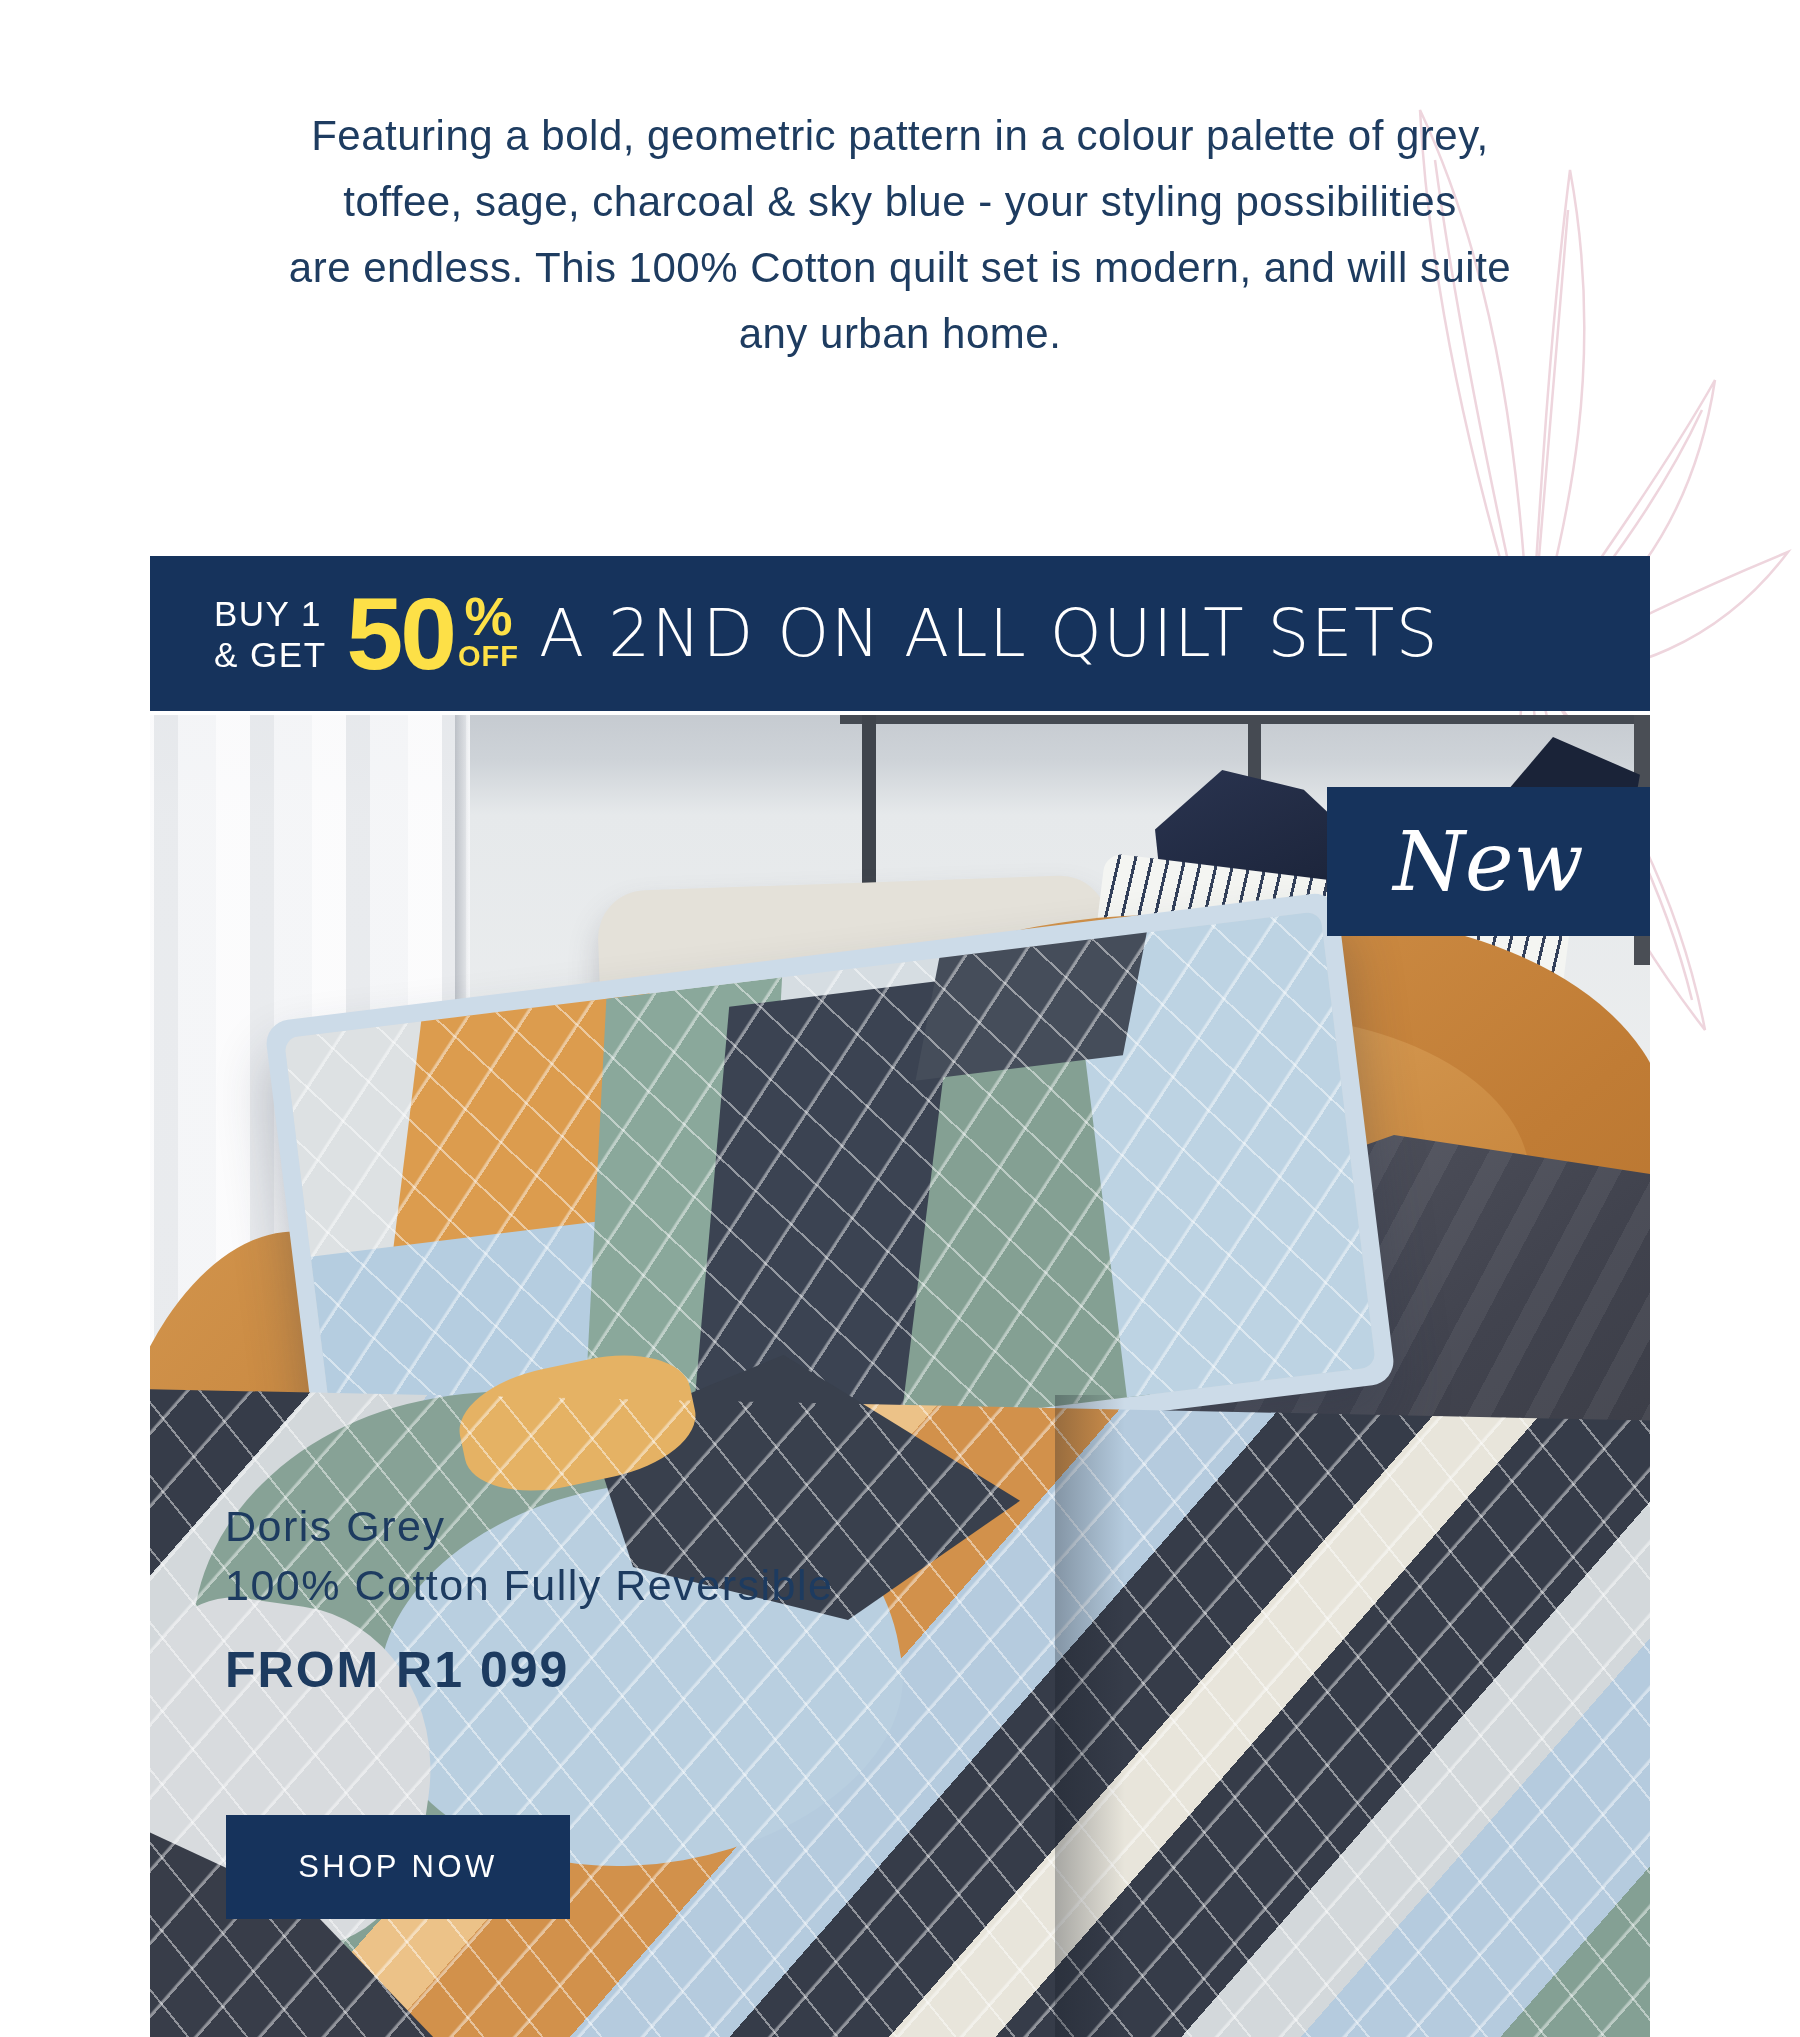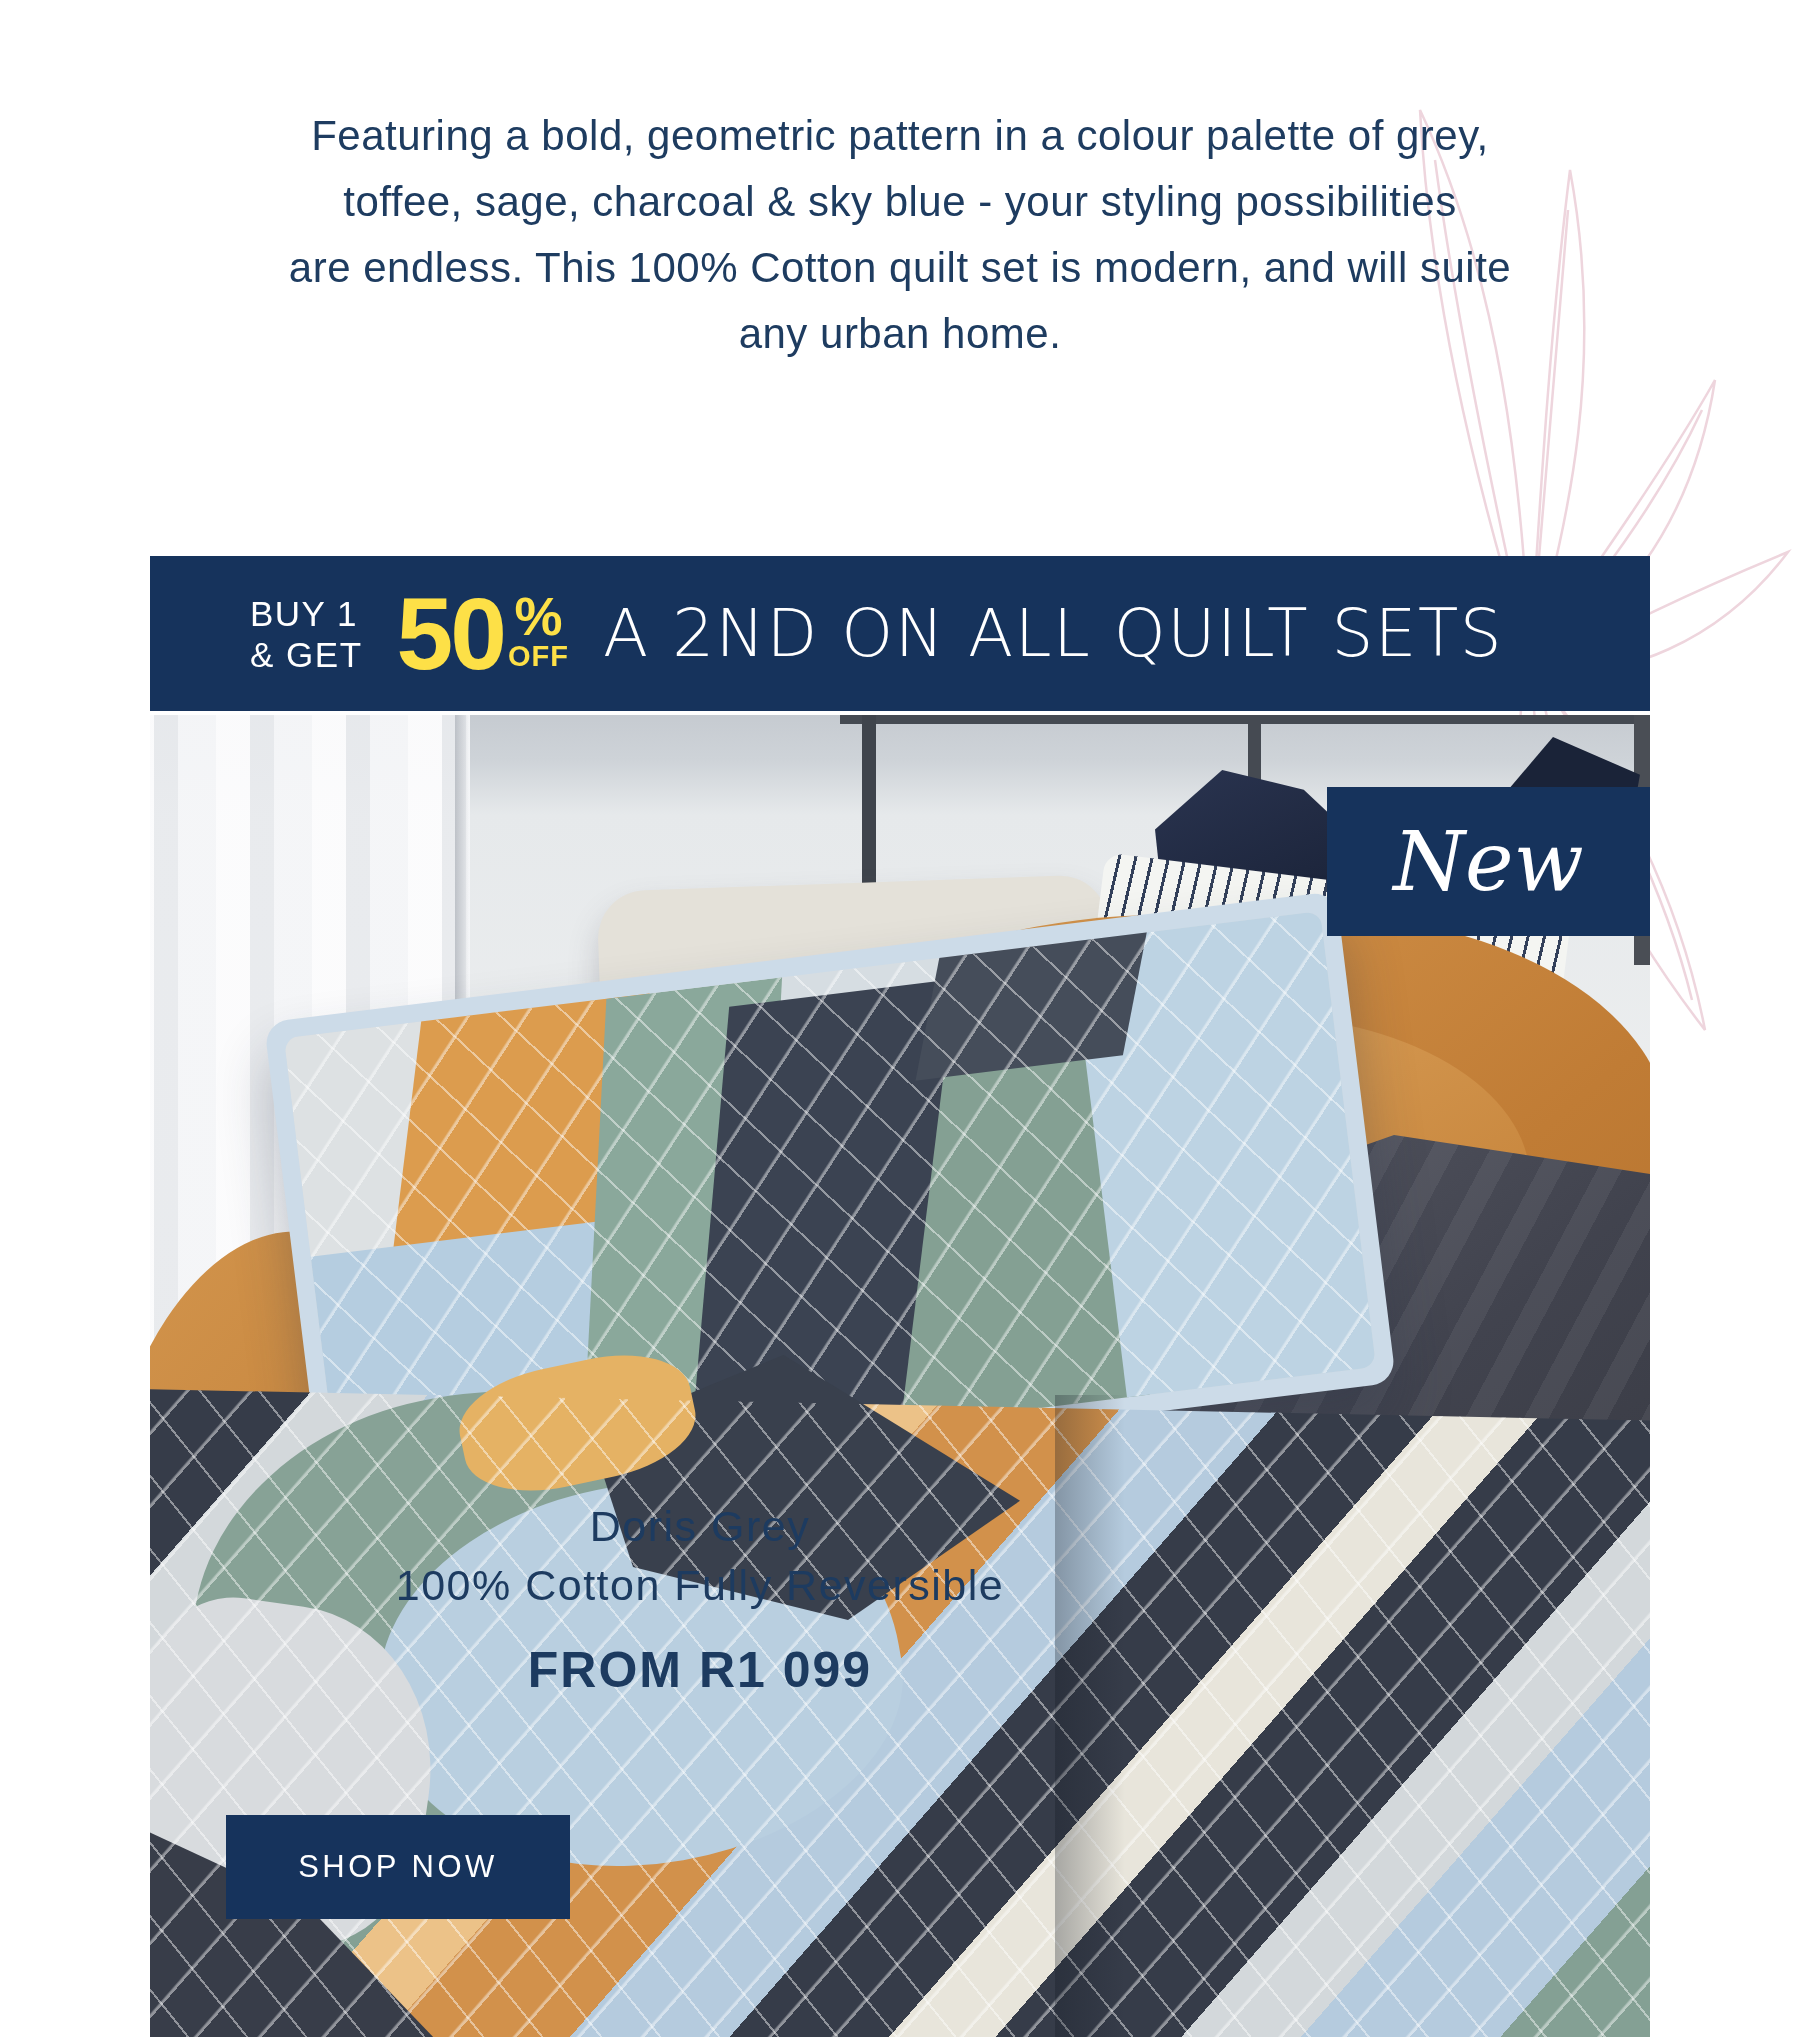--- a/index.html
+++ b/index.html
@@ -11,21 +11,21 @@
   .leaf-svg { position:absolute; left:1240px; top:80px; width:560px; height:1020px; z-index:1; }
 
   
   .intro { position:absolute; left:100px; top:103px; width:1600px; z-index:2;
            text-align:center; color:#1e3c60; font-size:42px; font-weight:300;
            line-height:66px; letter-spacing:0.5px; }
 
   
   .banner { position:absolute; left:150px; top:556px; width:1500px; height:155px;
             background:#16335c; z-index:3; display:flex; align-items:center;
-            padding-left:100px; gap:34px; overflow:hidden; }
+            padding-left:64px; gap:20px; overflow:hidden; }
   .buy-block { color:#fff; font-size:35px; line-height:41px; letter-spacing:1.5px; font-weight:300; white-space:nowrap; }
   .discount { display:flex; align-items:flex-start; color:#fde047; }
   .discount .num { font-size:102px; line-height:96px; font-weight:800; letter-spacing:-3px; }
   .pct-col { display:flex; flex-direction:column; align-items:center; margin-left:4px; margin-top:6px; }
   .pct-col .pct { font-size:54px; line-height:48px; font-weight:800; }
   .pct-col .off { font-size:29px; line-height:32px; font-weight:800; letter-spacing:1px; }
   .banner-msg { color:#fff; font-size:66px; font-weight:200; letter-spacing:1.5px; white-space:nowrap; font-family:"DejaVu Sans","Liberation Sans",sans-serif; }
 
   
   .photo { position:absolute; left:150px; top:715px; width:1500px; height:1322px;
@@ -121,21 +121,21 @@
   .quilt-foldshadow { left:905px; top:680px; width:70px; height:660px; z-index:12;
      background:linear-gradient(90deg, rgba(18,24,34,0.30), rgba(18,24,34,0)); }
 
   
   .new-badge { left:1177px; top:72px; width:323px; height:149px; z-index:30;
      background:#16335c; display:flex; align-items:center; justify-content:center; }
   .new-badge span { position:static !important; color:#fff; font-family:"DejaVu Serif", serif;
      font-style:italic; font-size:82px; font-weight:500; }
 
   .caption { left:75px; top:782px; width:950px; z-index:31; color:#1d3b60; }
-  .caption div { position:static !important;text-align:center; }
+  .caption div { position:static !important; }
   .caption .name { font-size:43px; line-height:59px; font-weight:400; letter-spacing:1.5px; }
   .caption .price { margin-top:26px; font-size:50px; font-weight:700; letter-spacing:2px; }
 
   .shop-btn { left:76px; top:1100px; width:344px; height:104px; z-index:32;
      background:#16335c; border:none; color:#fff; font-family:"Liberation Sans",sans-serif;
      font-size:31px; font-weight:300; letter-spacing:3.5px; cursor:pointer;
      display:flex; align-items:center; justify-content:center; }
 </style>
 </head>
 <body>

